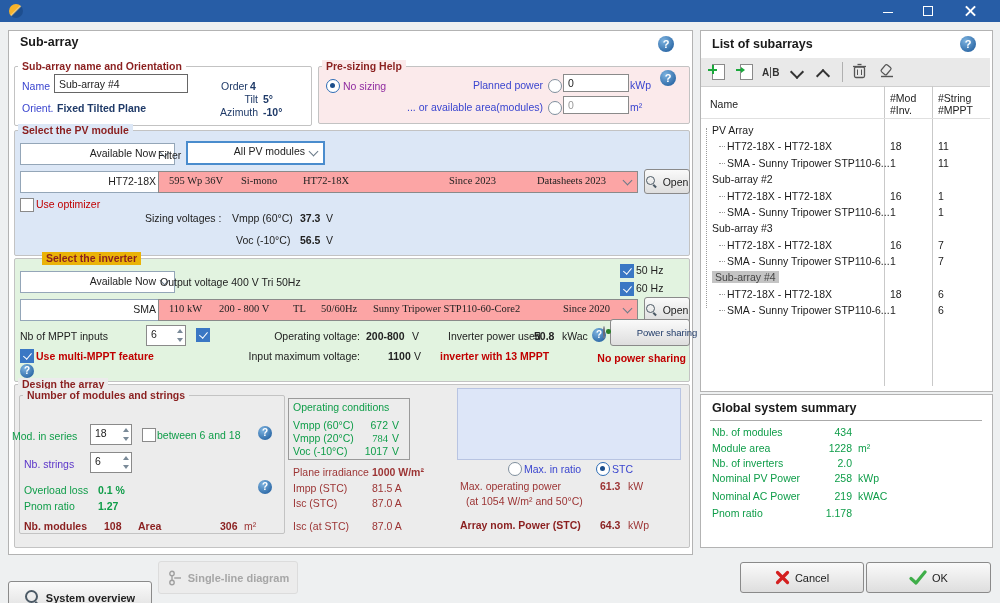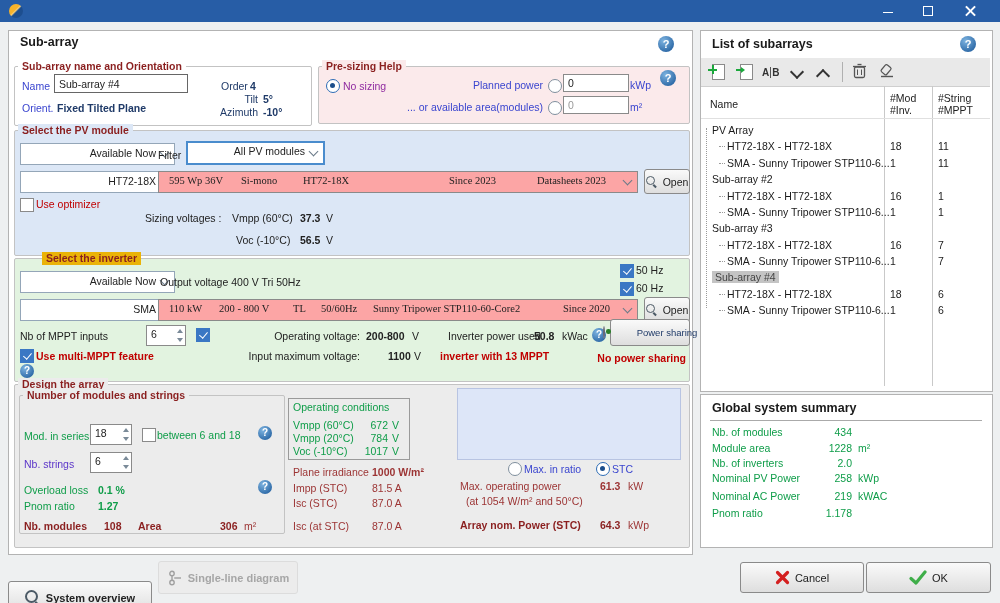--- a/index.html
+++ b/index.html
@@ -220,21 +220,21 @@
   <div class="lbl" style="left:414px;top:350px;">V</div>
   <div class="lbl red b" style="left:440px;top:350px;">inverter with 13 MPPT</div>
   <div class="lbl red b ra" style="left:560px;top:352px;width:126px;">No power sharing</div>
   <div class="help sm" style="left:20px;top:364px;"></div>
 
   <div class="gbox" style="left:14px;top:384px;width:674px;height:162px;background:#ececec;"></div>
   <div class="legend" style="left:18px;top:378px;background:#ececec;">Design the array</div>
 
   <div class="gbox" style="left:19px;top:395px;width:264px;height:137px;"></div>
   <div class="legend" style="left:23px;top:389px;background:#ececec;">Number of modules and strings</div>
-  <div class="lbl green" style="left:24px;top:430px;">Mod. in series</div>
+  <div class="lbl green" style="left:12px;top:430px;">Mod. in series</div>
   <div class="spin" style="left:90px;top:424px;width:40px;height:19px;">
       <span class="v">18</span>
       <i class="up"></i>
       <i class="dn"></i>
     </div>
   <div class="chk" style="left:142px;top:428px;"></div>
   <div class="lbl green" style="left:157px;top:429px;">between 6 and 18</div>
   <div class="help sm" style="left:258px;top:426px;"></div>
   <div class="lbl vio" style="left:24px;top:458px;">Nb. strings</div>
   <div class="spin" style="left:90px;top:452px;width:40px;height:19px;">
@@ -252,21 +252,21 @@
   <div class="lbl maroonb" style="left:138px;top:520px;">Area</div>
   <div class="lbl maroonb" style="left:220px;top:520px;">306</div>
   <div class="lbl maroon" style="left:244px;top:520px;">m²</div>
 
   <div class="opbox" style="left:288px;top:398px;width:120px;height:60px;"></div>
   <div class="lbl green" style="left:293px;top:401px;">Operating conditions</div>
   <div class="lbl green" style="left:293px;top:419px;">Vmpp (60°C)</div>
   <div class="lbl green ra" style="left:340px;top:419px;width:48px;">672</div>
   <div class="lbl green" style="left:392px;top:419px;">V</div>
   <div class="lbl green" style="left:293px;top:432px;">Vmpp (20°C)</div>
-  <div class="lbl green ra" style="left:340px;top:432px;width:48px;">784</div>
+  <div class="lbl green ra" style="left:340px;top:432px;width:48px;font-family:Liberation Serif, serif;">784</div>
   <div class="lbl green" style="left:392px;top:432px;">V</div>
   <div class="lbl green" style="left:293px;top:445px;">Voc (-10°C)</div>
   <div class="lbl green ra" style="left:340px;top:445px;width:48px;">1017</div>
   <div class="lbl green" style="left:392px;top:445px;">V</div>
 
   <div class="lbl maroon" style="left:293px;top:466px;">Plane irradiance</div>
   <div class="lbl maroon b" style="left:372px;top:466px;">1000 W/m²</div>
   <div class="lbl maroon" style="left:293px;top:482px;">Impp (STC)</div>
   <div class="lbl maroon" style="left:372px;top:482px;">81.5 A</div>
   <div class="lbl maroon" style="left:293px;top:497px;">Isc (STC)</div>

